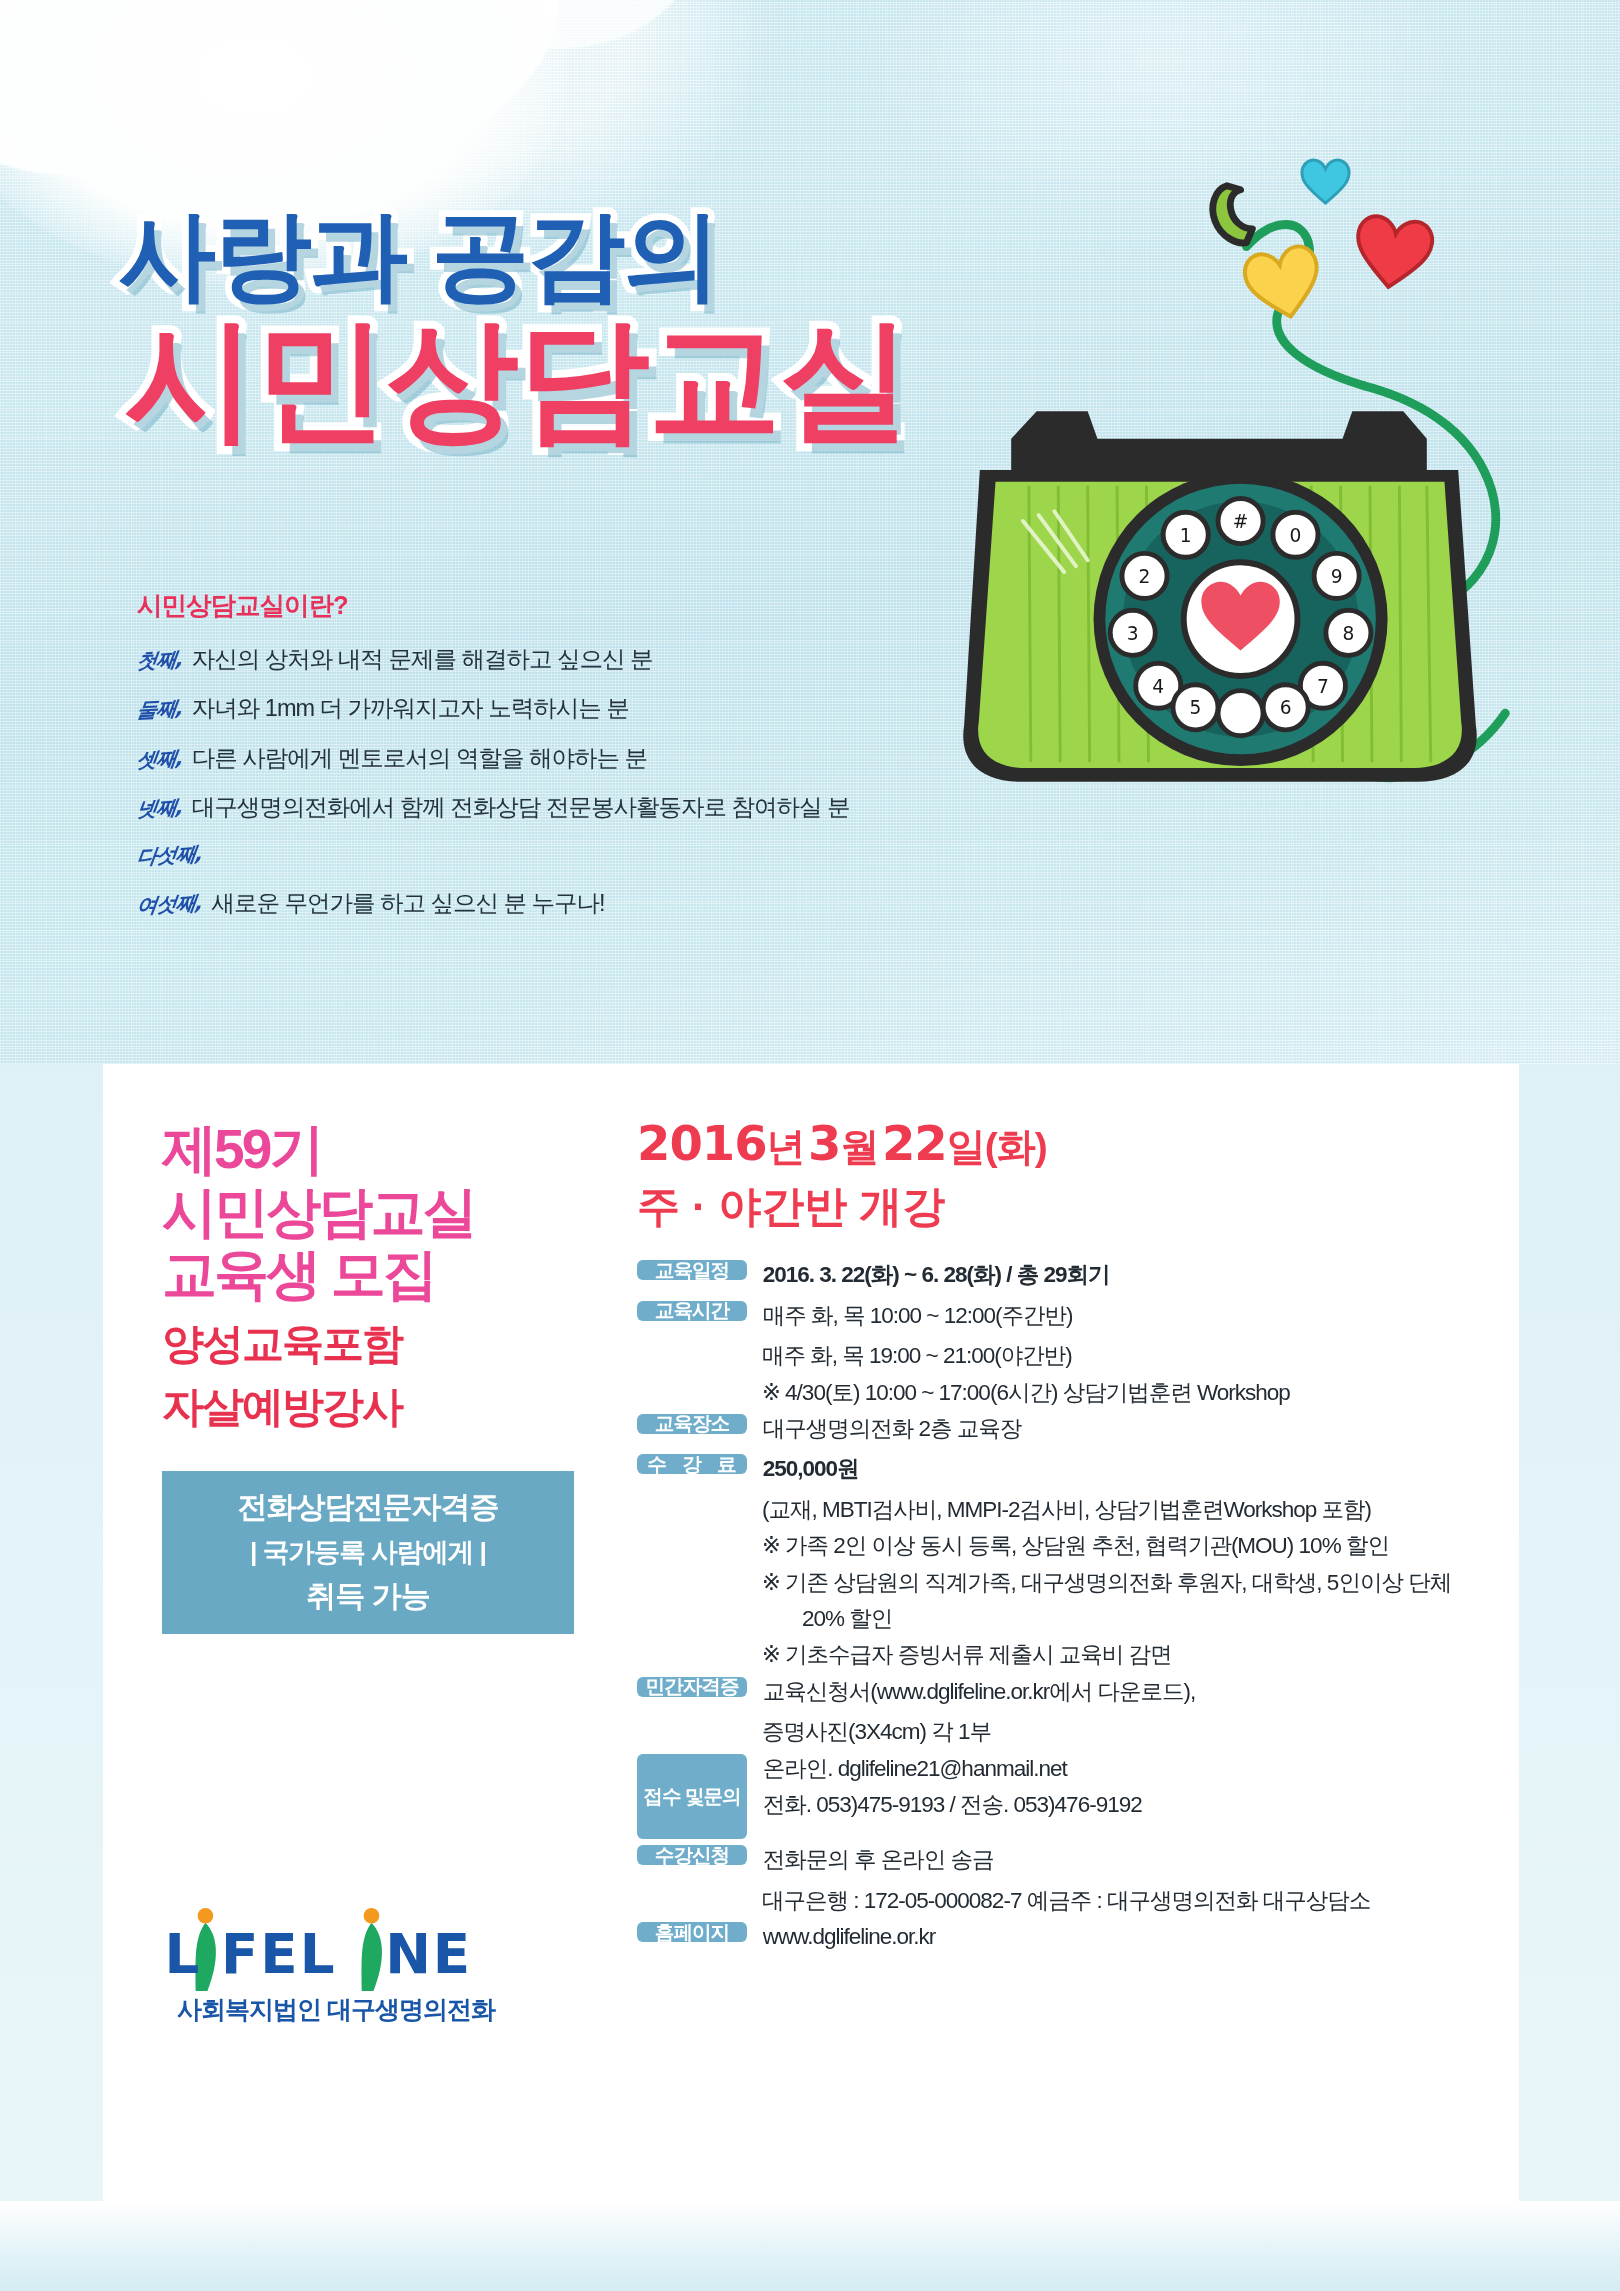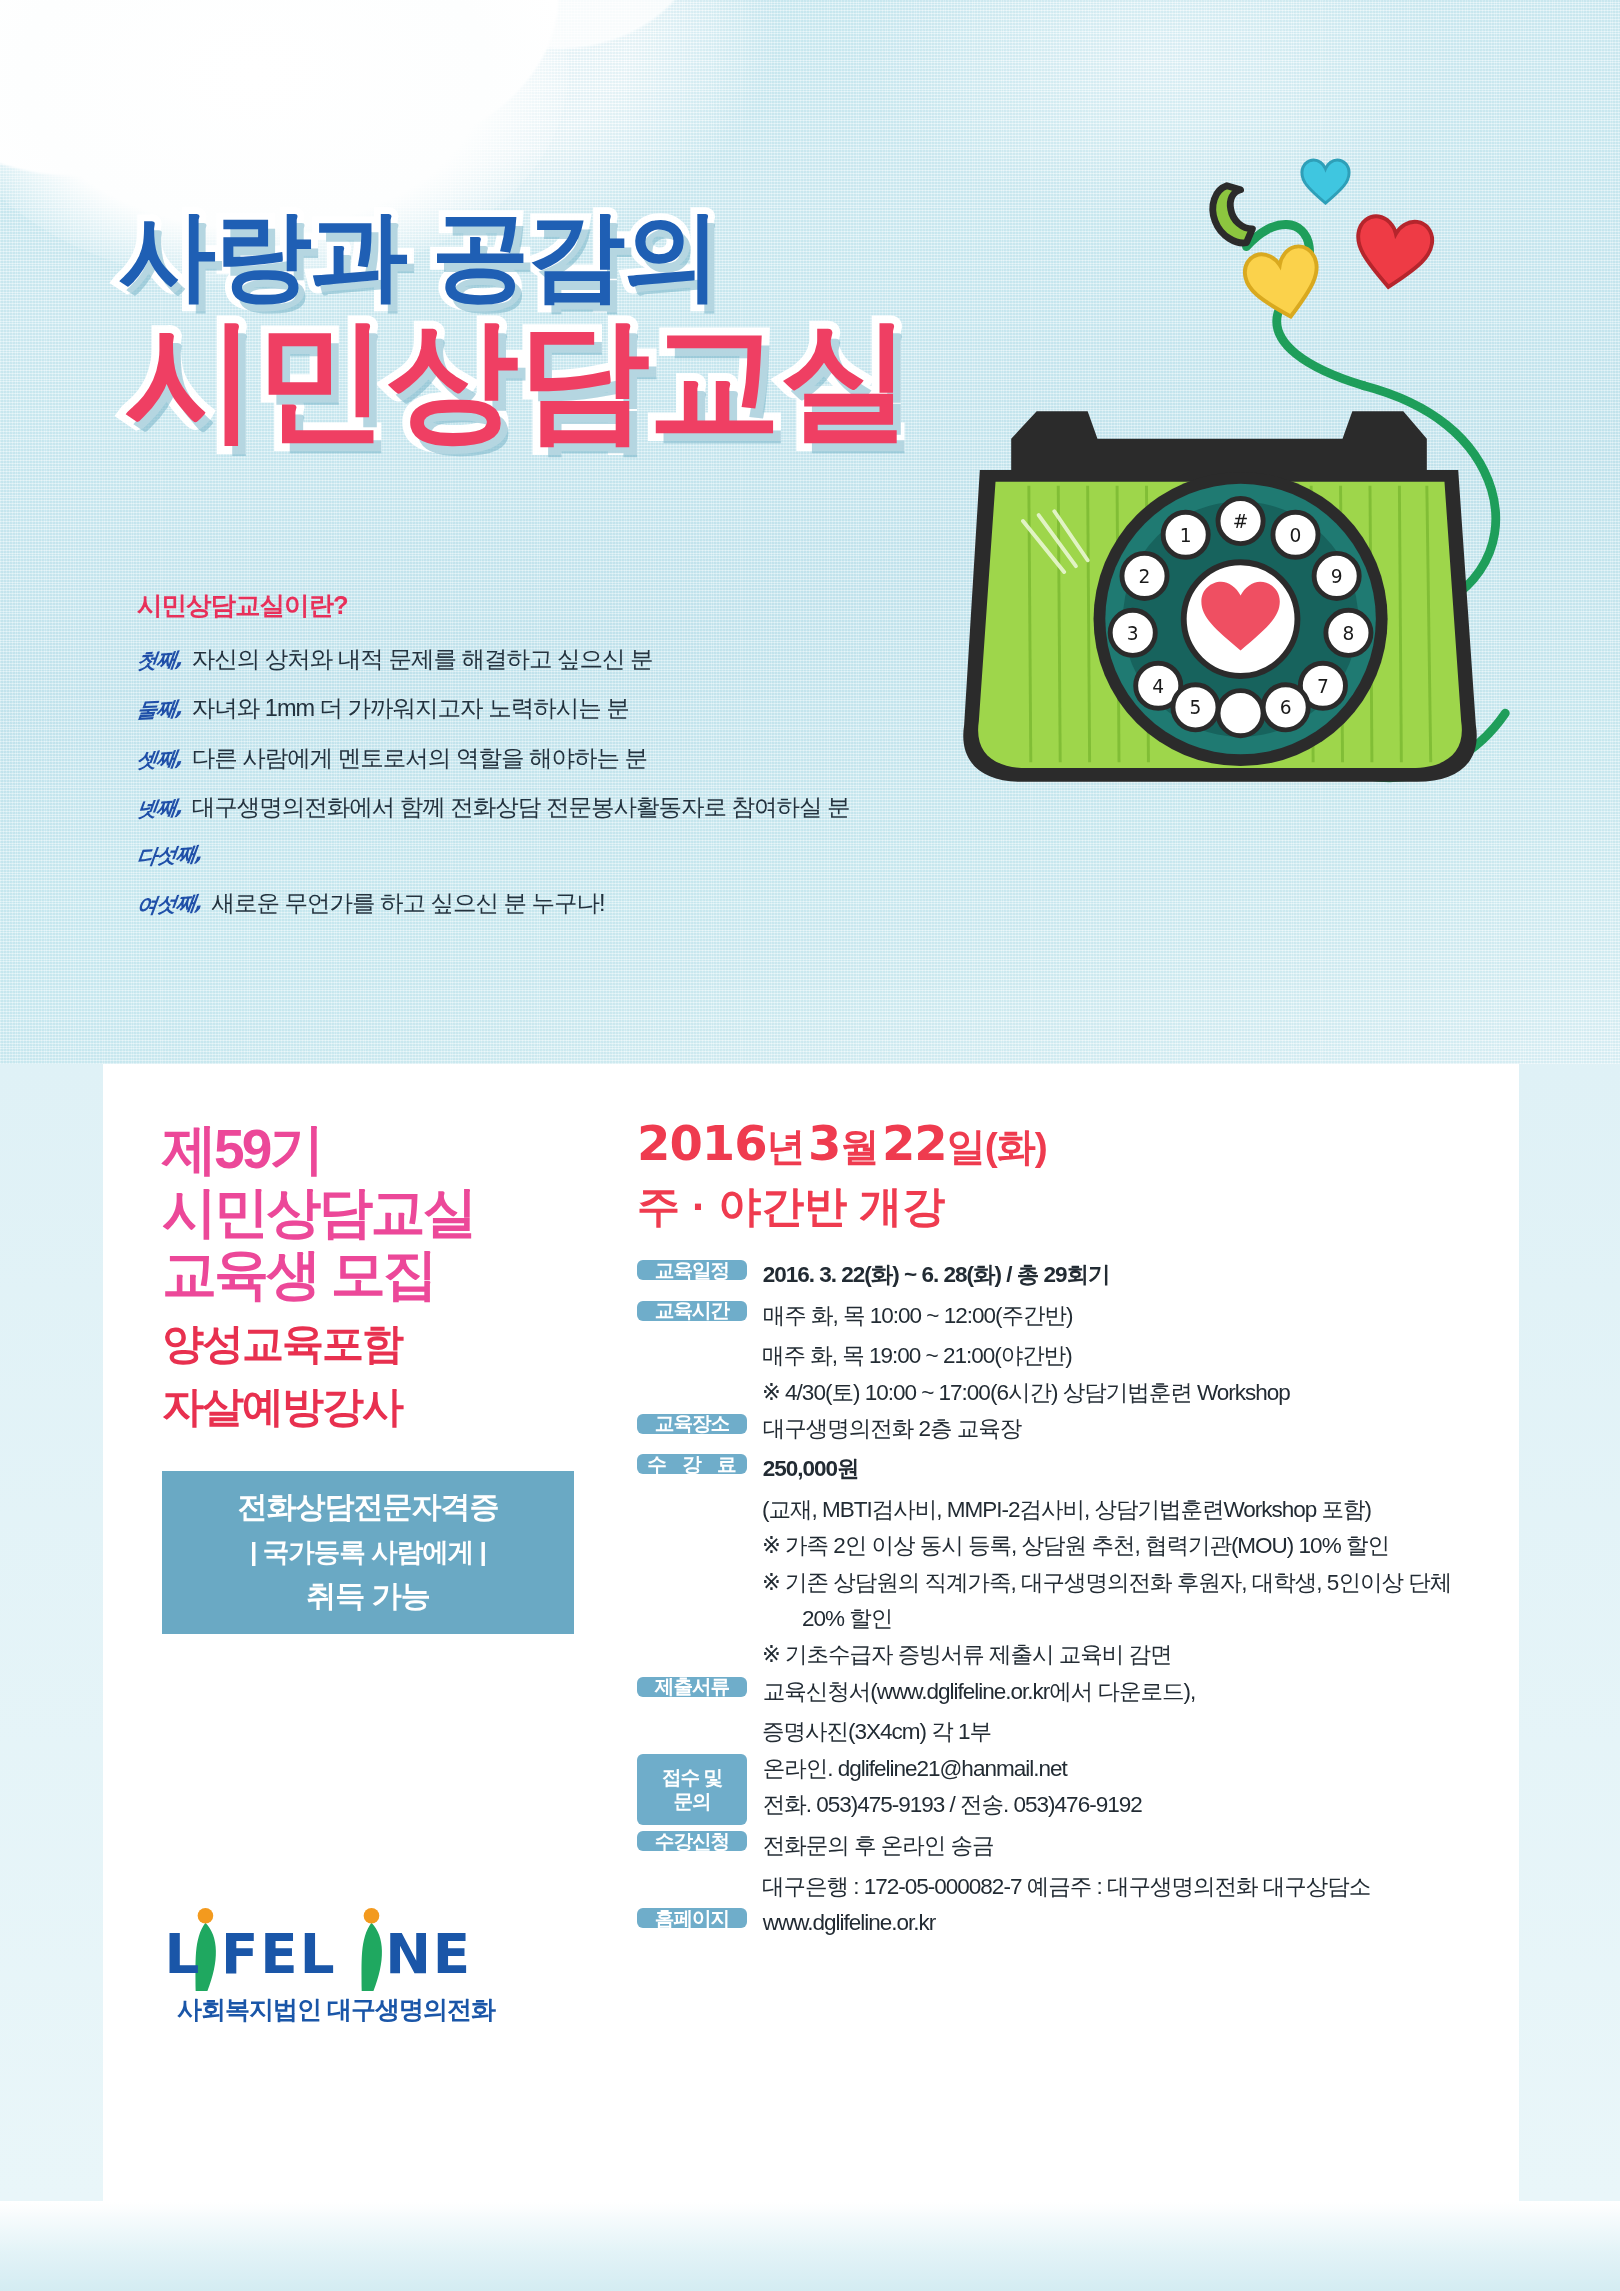--- a/index.html
+++ b/index.html
@@ -148,21 +148,21 @@
 
   #rows{margin-top:21.6px;}
   .row{display:flex;align-items:flex-start;margin-bottom:3.9px;}
   .tag{
     flex:0 0 auto;width:110px;height:20px;
     background:#6fadca;border-radius:5.9px;
     color:#ffffff;font-weight:bold;font-size:19.6px;letter-spacing:-1px;
     display:flex;align-items:center;justify-content:center;
     margin-top:2.9px;
   }
-  .tag.wide2{height:71px;flex-direction:column;justify-content:center;line-height:1.25;}
+  .tag.wide2{height:85px;flex-direction:row;justify-content:center;line-height:1.25;}
   .tag.spaced{letter-spacing:4.9px;text-indent:4.9px;}
   .val{
     flex:1 1 auto;margin-left:15.7px;color:#222b33;font-size:22.5px;
     letter-spacing:-1px;line-height:1.62;white-space:nowrap;
   }
   .val.b{font-weight:bold;}
   .subline{
     margin-left:125px;color:#222b33;font-size:22.5px;letter-spacing:-1px;
     line-height:1.62;white-space:nowrap;
   }
@@ -390,21 +390,21 @@
           <div class="tag spaced">수 강 료</div>
           <div class="val b">250,000원</div>
         </div>
         <div class="subline">(교재, MBTI검사비, MMPI-2검사비, 상담기법훈련Workshop 포함)</div>
         <div class="subline">※ 가족 2인 이상 동시 등록, 상담원 추천, 협력기관(MOU) 10% 할인</div>
         <div class="subline">※ 기존 상담원의 직계가족, 대구생명의전화 후원자, 대학생, 5인이상 단체</div>
         <div class="subline ind">20% 할인</div>
         <div class="subline">※ 기초수급자 증빙서류 제출시 교육비 감면</div>
 
         <div class="row">
-          <div class="tag">제출서류</div>
+          <div class="tag">민간자격증</div>
           <div class="val">교육신청서(www.dglifeline.or.kr에서 다운로드),</div>
         </div>
         <div class="subline">증명사진(3X4cm) 각 1부</div>
 
         <div class="row">
           <div class="tag wide2">
             <span>접수 및</span>
             <span>문의</span>
           </div>
           <div style="flex:1 1 auto;margin-left:15.7px;">

